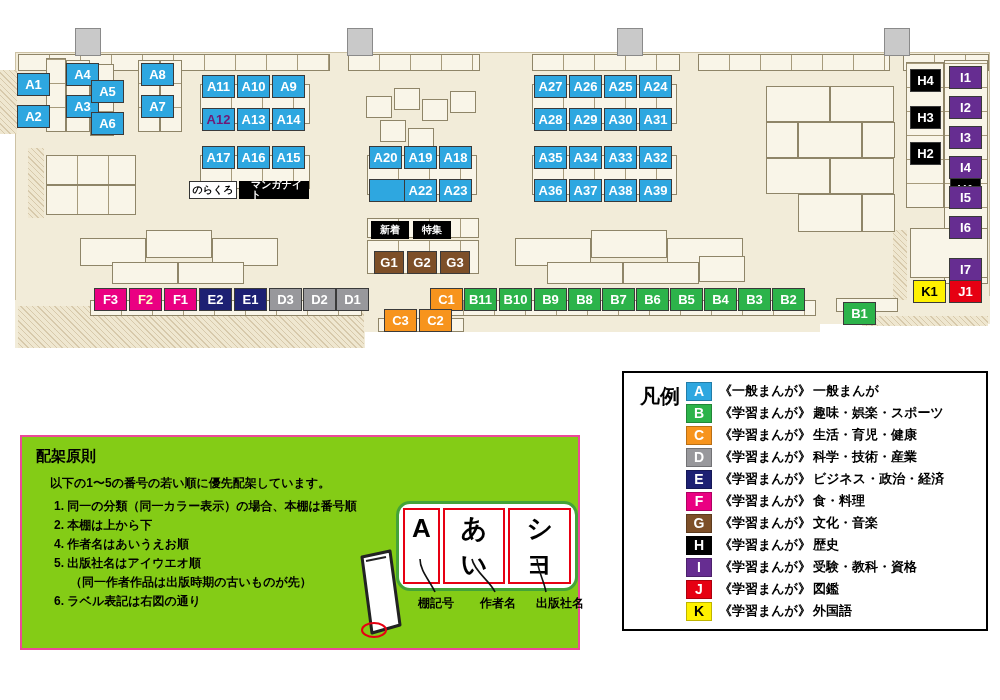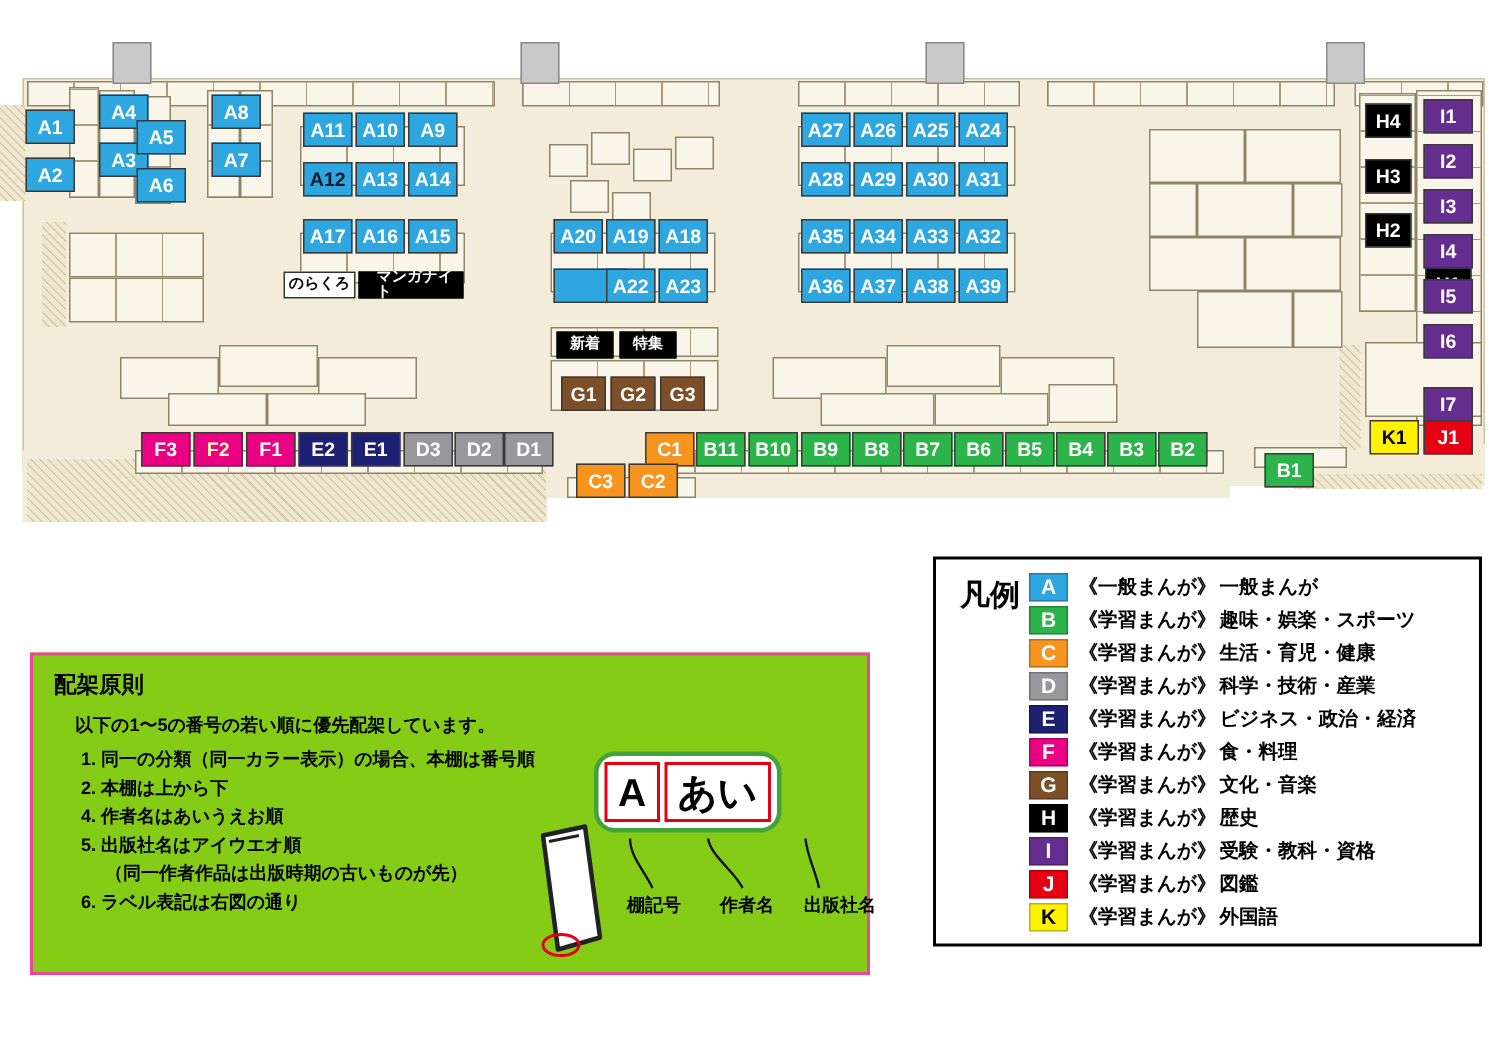--- a/index.html
+++ b/index.html
@@ -124,21 +124,21 @@
       <div class="slabel" style="background: rgb(46, 167, 224); color: rgb(255, 255, 255); left: 17px; top: 105px; width: 33px; height: 23px;">A2</div>
       <div class="slabel" style="background: rgb(46, 167, 224); color: rgb(255, 255, 255); left: 66px; top: 63px; width: 33px; height: 23px;">A4</div>
       <div class="slabel" style="background: rgb(46, 167, 224); color: rgb(255, 255, 255); left: 66px; top: 95px; width: 33px; height: 23px;">A3</div>
       <div class="slabel" style="background: rgb(46, 167, 224); color: rgb(255, 255, 255); left: 91px; top: 80px; width: 33px; height: 23px;">A5</div>
       <div class="slabel" style="background: rgb(46, 167, 224); color: rgb(255, 255, 255); left: 91px; top: 112px; width: 33px; height: 23px;">A6</div>
       <div class="slabel" style="background: rgb(46, 167, 224); color: rgb(255, 255, 255); left: 141px; top: 63px; width: 33px; height: 23px;">A8</div>
       <div class="slabel" style="background: rgb(46, 167, 224); color: rgb(255, 255, 255); left: 141px; top: 95px; width: 33px; height: 23px;">A7</div>
       <div class="slabel" style="background: rgb(46, 167, 224); color: rgb(255, 255, 255); left: 202px; top: 75px; width: 33px; height: 23px;">A11</div>
       <div class="slabel" style="background: rgb(46, 167, 224); color: rgb(255, 255, 255); left: 237px; top: 75px; width: 33px; height: 23px;">A10</div>
       <div class="slabel" style="background: rgb(46, 167, 224); color: rgb(255, 255, 255); left: 272px; top: 75px; width: 33px; height: 23px;">A9</div>
-      <div class="slabel" style="background: rgb(46, 167, 224); color: #0f172a; left: 202px; top: 108px; width: 33px; height: 23px;">A12</div>
+      <div class="slabel" style="background: rgb(46, 167, 224); color: #701a75; left: 202px; top: 108px; width: 33px; height: 23px;">A12</div>
       <div class="slabel" style="background: rgb(46, 167, 224); color: rgb(255, 255, 255); left: 237px; top: 108px; width: 33px; height: 23px;">A13</div>
       <div class="slabel" style="background: rgb(46, 167, 224); color: rgb(255, 255, 255); left: 272px; top: 108px; width: 33px; height: 23px;">A14</div>
       <div class="slabel" style="background: rgb(46, 167, 224); color: rgb(255, 255, 255); left: 202px; top: 146px; width: 33px; height: 23px;">A17</div>
       <div class="slabel" style="background: rgb(46, 167, 224); color: rgb(255, 255, 255); left: 237px; top: 146px; width: 33px; height: 23px;">A16</div>
       <div class="slabel" style="background: rgb(46, 167, 224); color: rgb(255, 255, 255); left: 272px; top: 146px; width: 33px; height: 23px;">A15</div>
       <div class="slabel" style="background: rgb(46, 167, 224); color: rgb(255, 255, 255); left: 369px; top: 146px; width: 33px; height: 23px;">A20</div>
       <div class="slabel" style="background: rgb(46, 167, 224); color: rgb(255, 255, 255); left: 404px; top: 146px; width: 33px; height: 23px;">A19</div>
       <div class="slabel" style="background: rgb(46, 167, 224); color: rgb(255, 255, 255); left: 439px; top: 146px; width: 33px; height: 23px;">A18</div>
       <div class="slabel" style="background: rgb(46, 167, 224); color: rgb(255, 255, 255); left: 369px; top: 179px; width: 33px; height: 23px; padding-left: 47px;">A21</div>
       <div class="slabel" style="background: rgb(46, 167, 224); color: rgb(255, 255, 255); left: 404px; top: 179px; width: 33px; height: 23px;">A22</div>
@@ -274,20 +274,21 @@
 
     <svg class="book" viewBox="0 0 80 94">
       <path d="M34,8 L62,2 L72,76 L44,84 Z" fill="#ffffff" stroke="#222222" stroke-width="3" stroke-linejoin="round"></path>
       <path d="M38,12 L58,8" fill="none" stroke="#222222" stroke-width="2"></path>
       <ellipse cx="46" cy="81" rx="12" ry="7" fill="none" stroke="#e60012" stroke-width="2"></ellipse>
     </svg>
 
     <div class="label-example" id="label-example">
         <div class="lex-part">A</div>
         <div class="lex-part">あい</div>
+        <div class="lex-part">シヨ</div>
       </div>
 
     <svg class="connectors" viewBox="0 0 190 38">
       <path d="M24,2 C24,14 34,24 39,35" fill="none" stroke="#111111" stroke-width="1.6"></path>
       <path d="M76,2 C78,14 94,24 99,35" fill="none" stroke="#111111" stroke-width="1.6"></path>
       <path d="M141,2 C142,14 148,24 150,35" fill="none" stroke="#111111" stroke-width="1.6"></path>
     </svg>
 
     <div class="captions" id="captions">
         <div class="caption" style="left: 0px;">棚記号</div>

